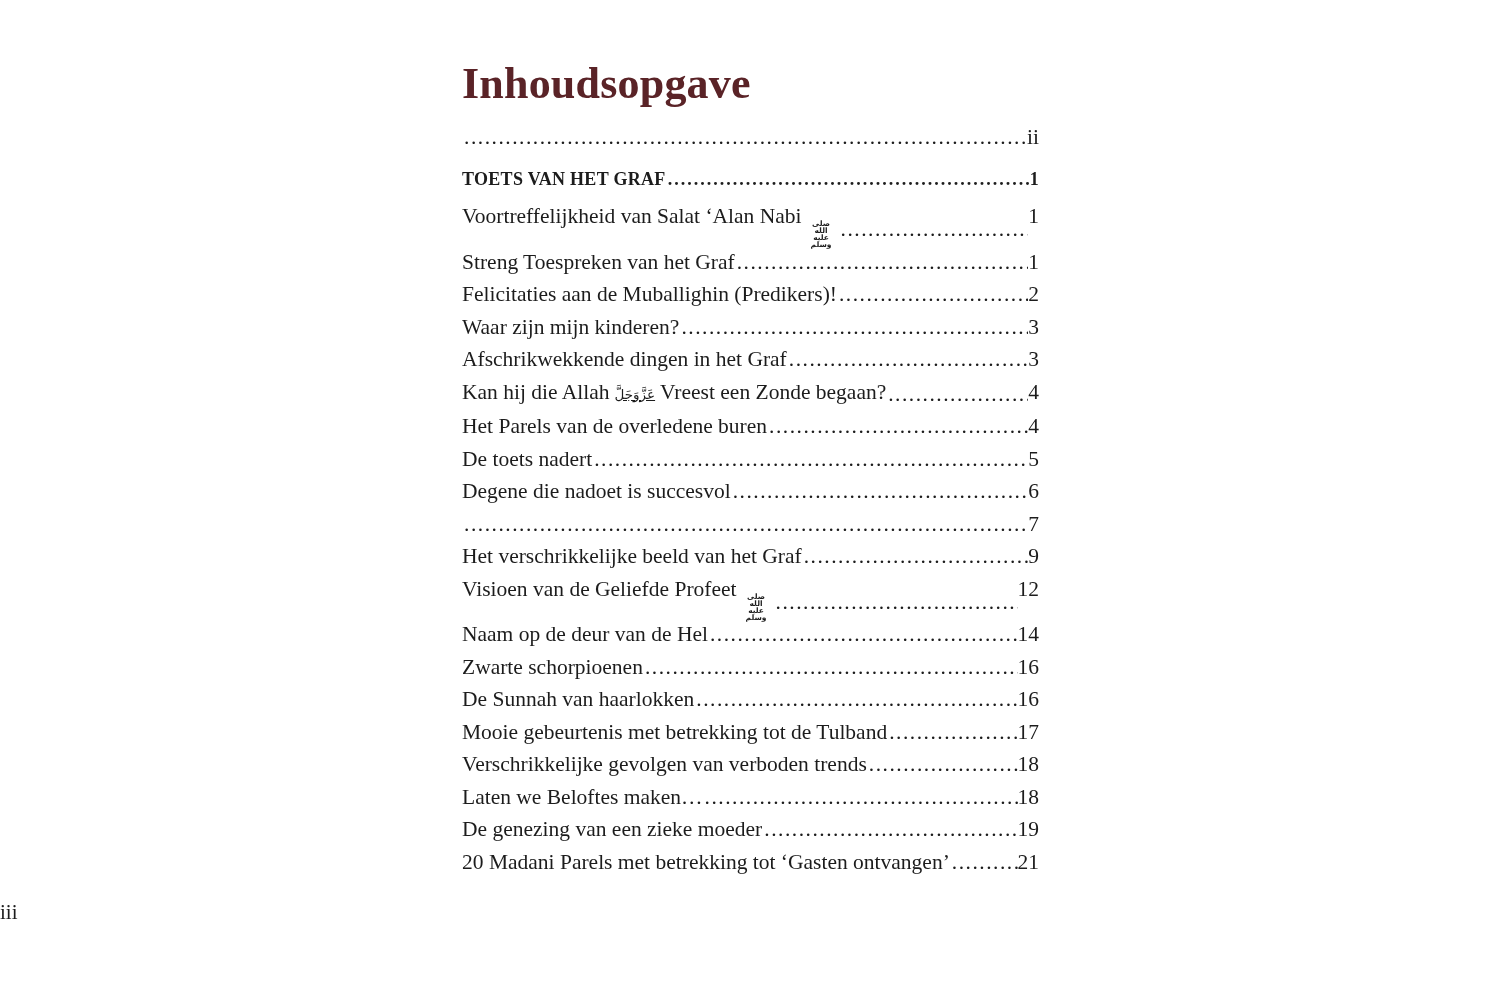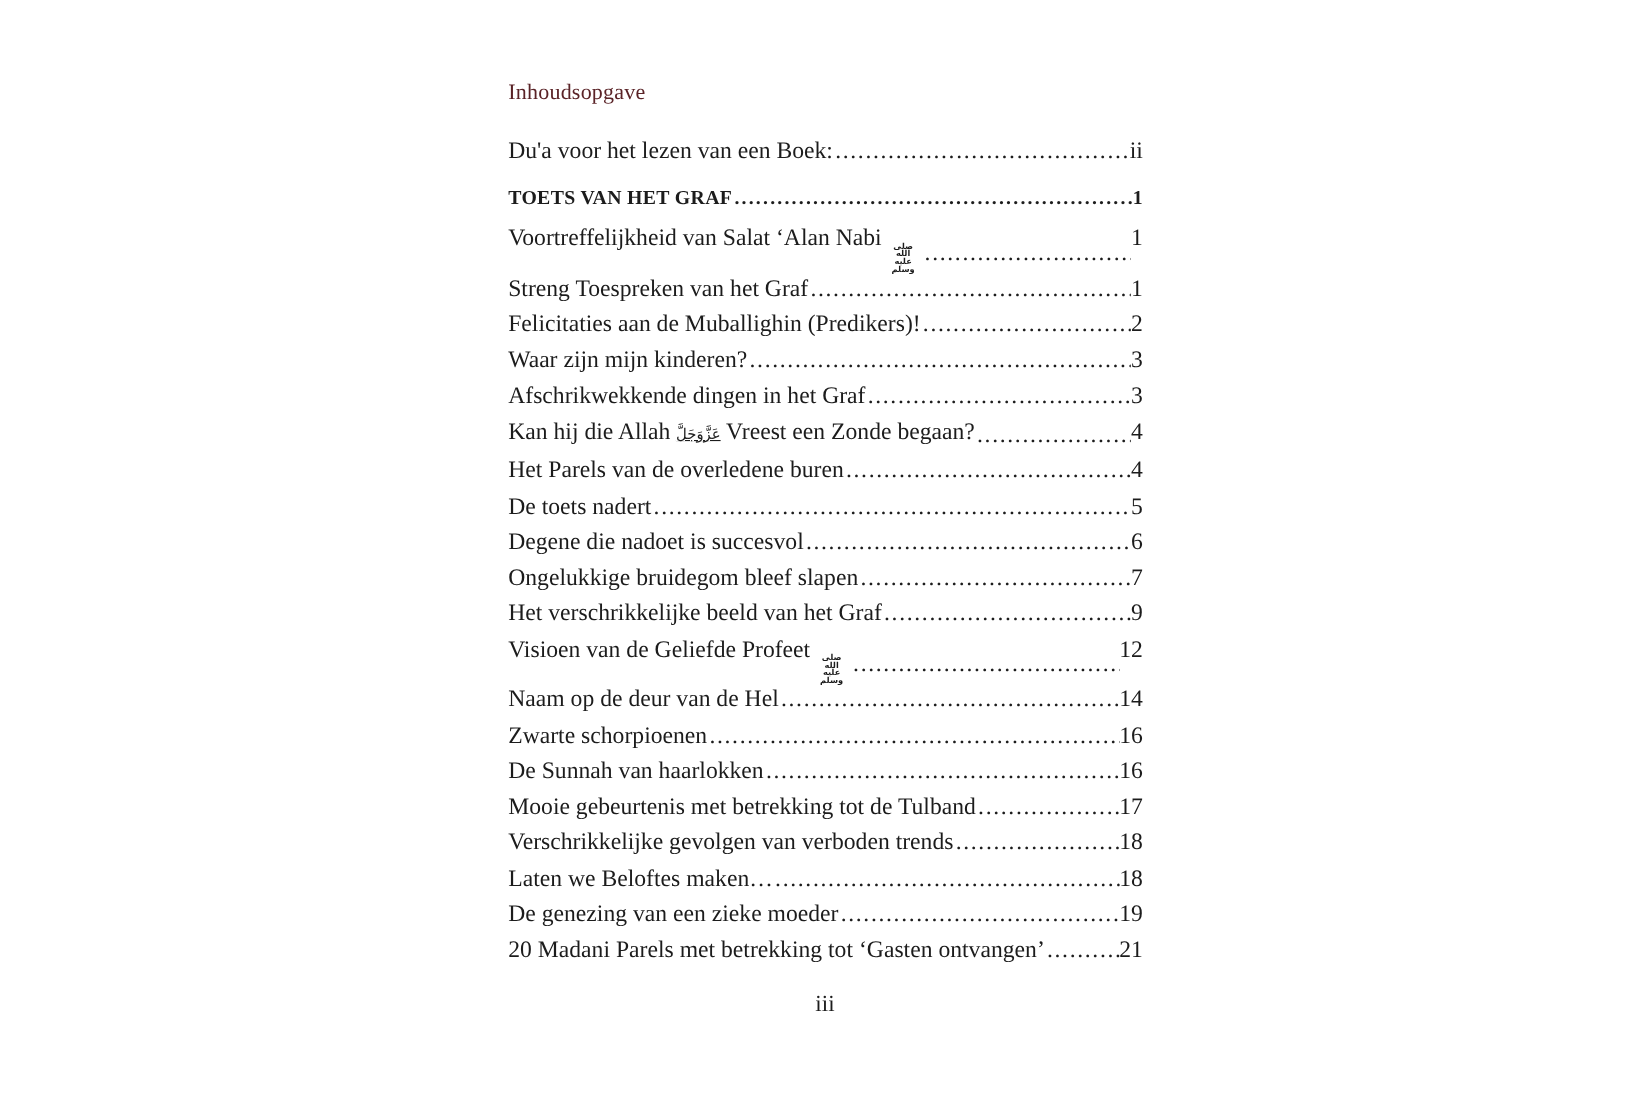--- a/index.html
+++ b/index.html
@@ -16,22 +16,22 @@
     overflow: hidden;
   }
   .content {
     position: absolute;
     left: 462px;
     top: 64px;
     width: 577px;
   }
   .page-title {
     font-family: "Liberation Serif", serif;
-    font-size: 20px;
-    font-weight: normal;
+    font-size: 44px;
+    font-weight: bold;
     color: #5a2327;
     margin: 0 0 17px 0;
     line-height: 40px;
     letter-spacing: 0.2px;
   }
   .toc {
     width: 100%;
   }
   .entry {
     display: flex;
@@ -88,33 +88,31 @@
     font-size: 13.5px;
     margin: 0 5px;
     flex: 0 0 auto;
     text-decoration: underline;
   }
   .footer {
     position: absolute;
     left: 0;
     right: 0;
     top: 900px;
-    text-align: center;
     font-size: 21px;
     color: #1c1c1c;
   }
 </style>
 </head>
 <body>
 
 <div class="content">
   <h1 class="page-title">Inhoudsopgave</h1>
   <div class="toc" id="toc-list">
       <div class="entry">
-        <span class="label">Du'a voor het lezen van een Boek:</span>
         <span class="dots"></span>
         <span class="pagenum">ii</span>
       </div>
       <div class="entry chapter">
         <span class="label">TOETS VAN HET GRAF</span>
         <span class="dots"></span>
         <span class="pagenum">1</span>
       </div>
       <div class="entry">
         <span class="label">Voortreffelijkheid van Salat ‘Alan Nabi</span>
@@ -158,21 +156,20 @@
         <span class="label">De toets nadert</span>
         <span class="dots"></span>
         <span class="pagenum">5</span>
       </div>
       <div class="entry">
         <span class="label">Degene die nadoet is succesvol</span>
         <span class="dots"></span>
         <span class="pagenum">6</span>
       </div>
       <div class="entry">
-        <span class="label">Ongelukkige bruidegom bleef slapen</span>
         <span class="dots"></span>
         <span class="pagenum">7</span>
       </div>
       <div class="entry">
         <span class="label">Het verschrikkelijke beeld van het Graf</span>
         <span class="dots"></span>
         <span class="pagenum">9</span>
       </div>
       <div class="entry">
         <span class="label">Visioen van de Geliefde Profeet</span>

